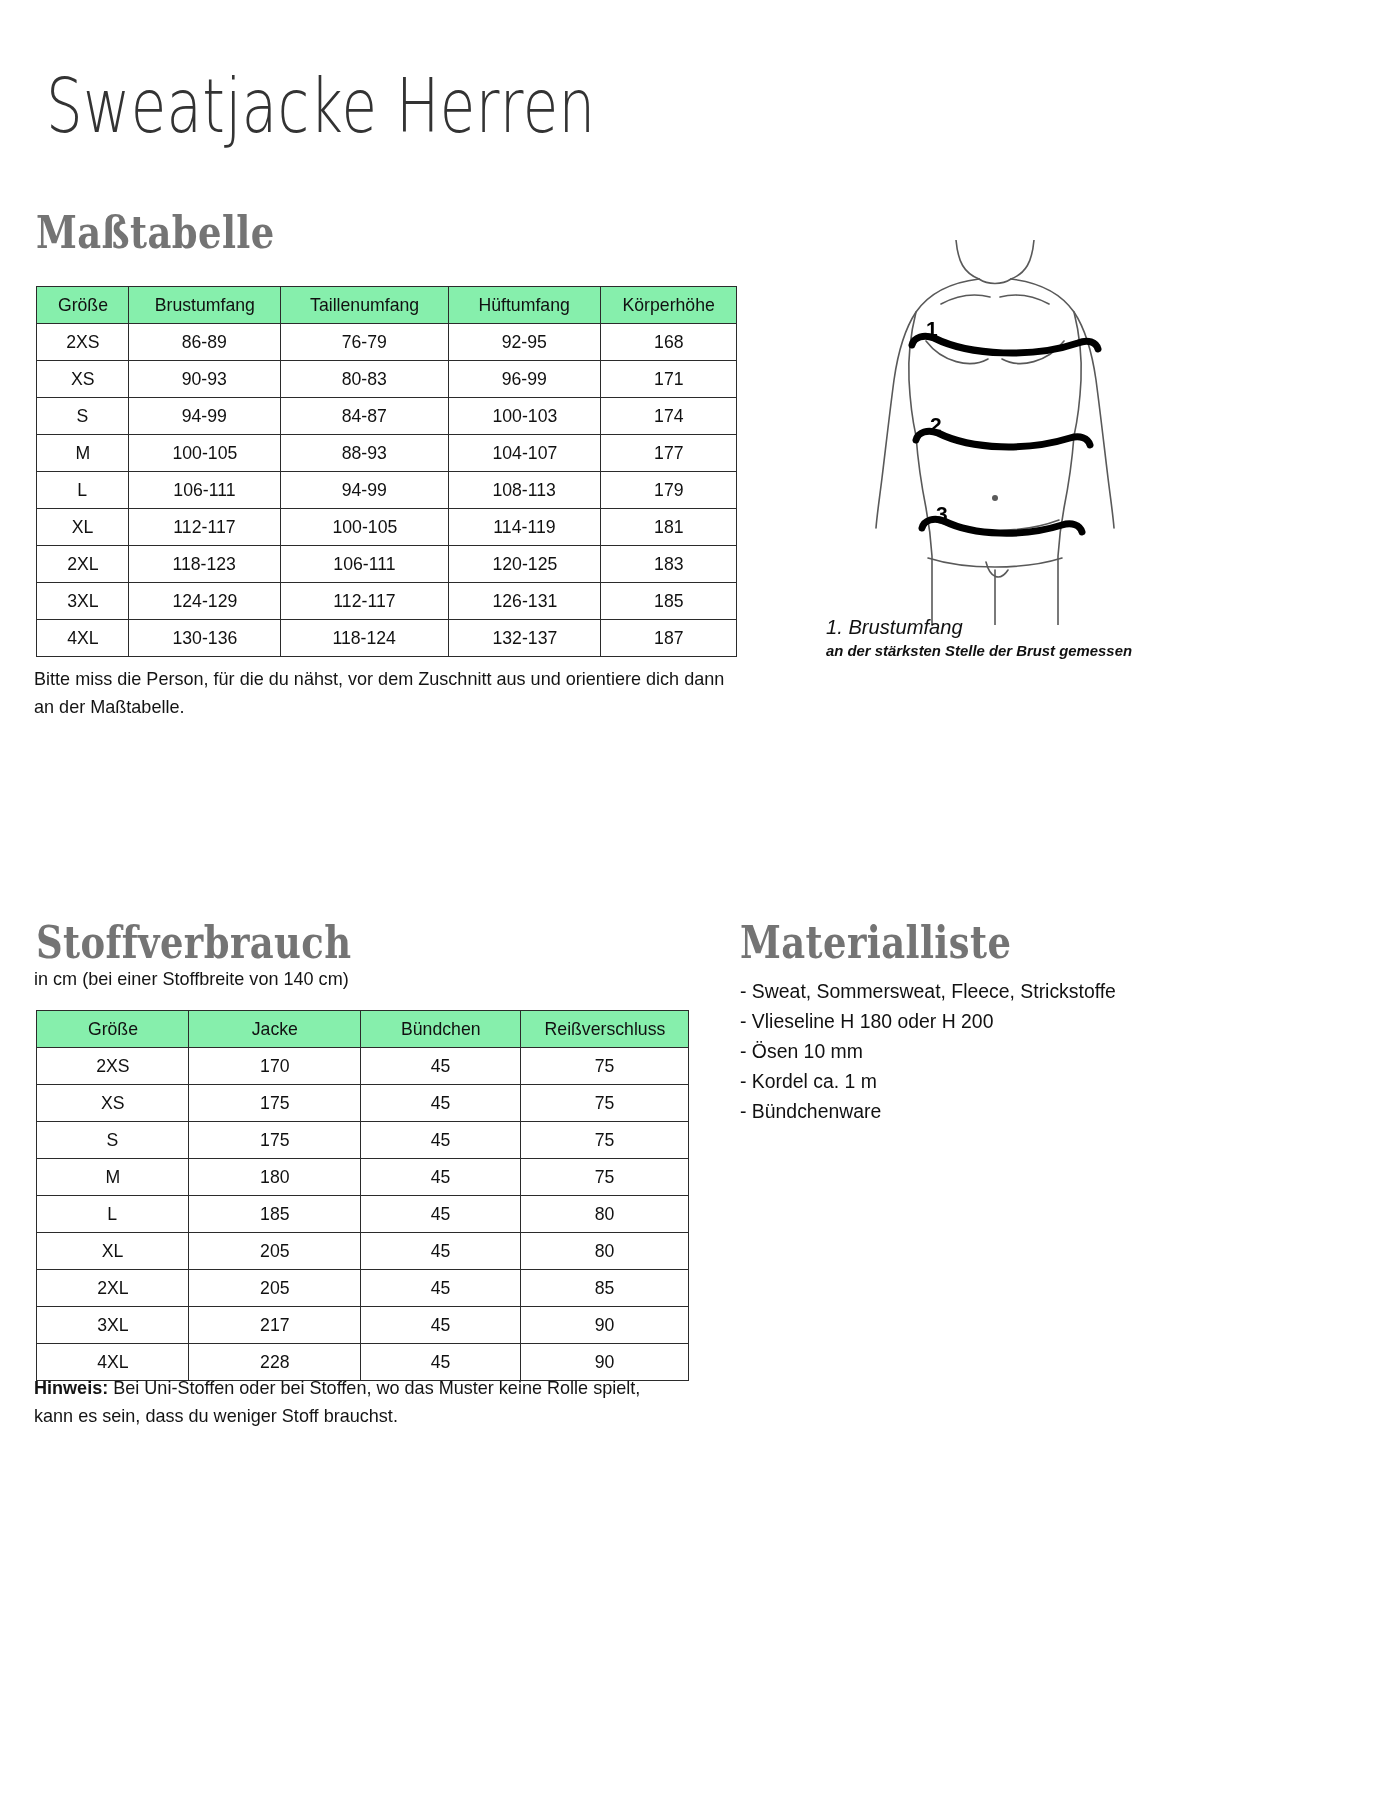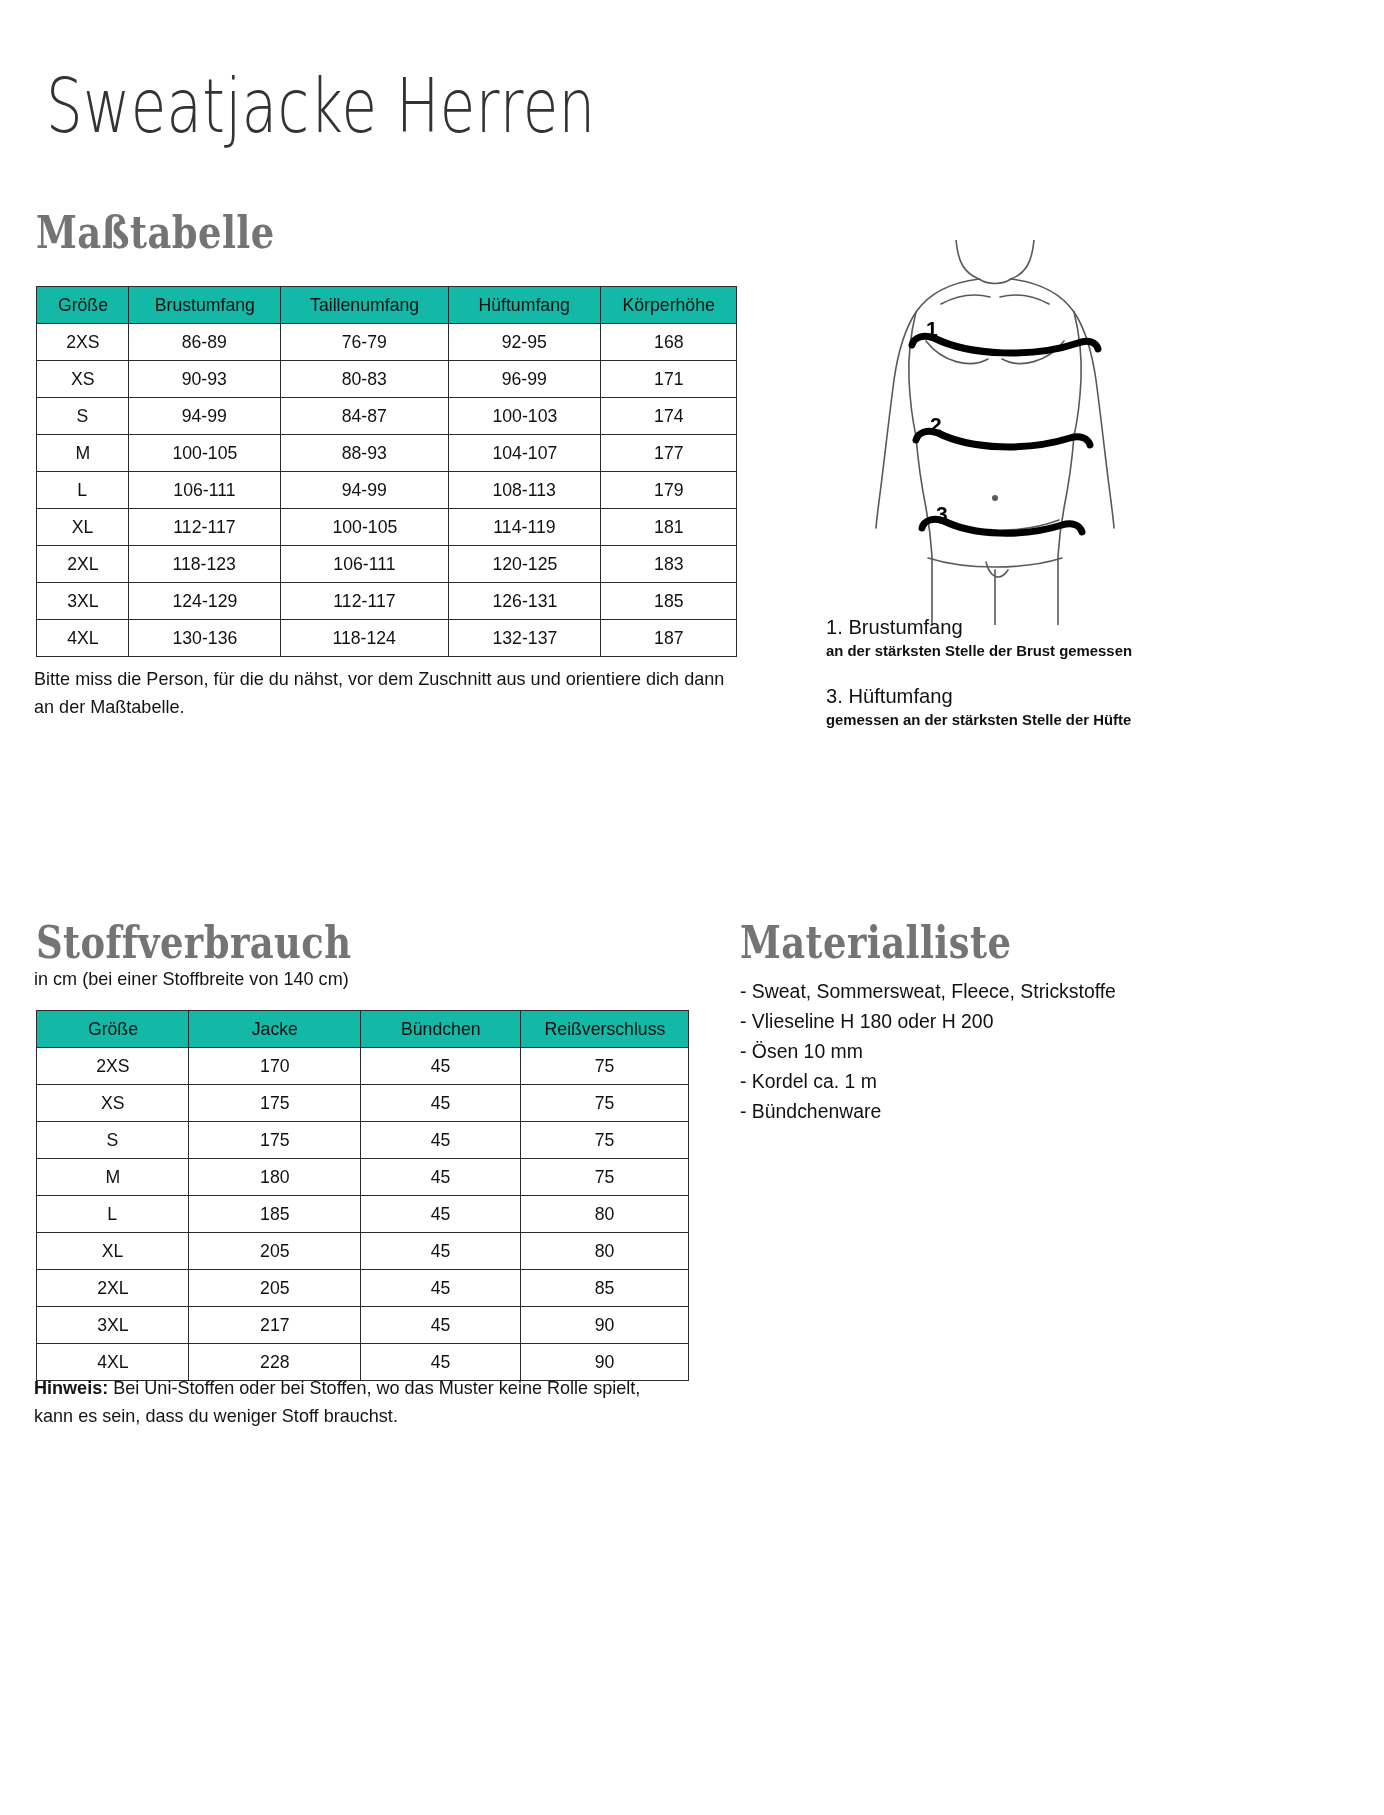--- a/index.html
+++ b/index.html
@@ -68,21 +68,21 @@
     border: 1px solid #2b2b2b;
     text-align: center;
     vertical-align: middle;
     font-weight: 400;
     padding: 0;
     height: 36px;
     line-height: 36px;
     transform-origin: center;
   }
   table.sizing th {
-    background: #14b8a6;
+    background: #86efac;
     font-weight: 400;
   }
   table.sizing td span, table.sizing th span {
     display: inline-block;
     transform: scaleX(0.93);
   }
 
   
   #table-masstabelle { left: 36px; top: 238px; width: 700px; }
   #table-masstabelle col.c0 { width: 92px; }
@@ -150,21 +150,21 @@
   }
   #figure-wrap svg { display: block; }
 
   
   #measure-legend {
     position: absolute;
     left: 826px;
     top: 566px;
     width: 420px;
   }
-  .legend-block { margin-bottom: 22px; }
+  .legend-block { margin-bottom: 22px; font-style: italic; }
   .legend-title {
     font-family: "Liberation Sans", sans-serif;
     font-size: 21px;
     font-weight: 400;
     color: #111111;
     line-height: 26px;
     transform: scaleX(0.96);
     transform-origin: left top;
   }
   .legend-desc {
@@ -317,24 +317,20 @@
       <text x="92" y="192" font-family="Liberation Sans, sans-serif" font-size="21" font-weight="700" fill="#000">2</text>
       <text x="98" y="281" font-family="Liberation Sans, sans-serif" font-size="21" font-weight="700" fill="#000">3</text>
     </svg>
   </div>
 
   <div id="measure-legend">
     <div class="legend-block">
       <div class="legend-title">1. Brustumfang</div>
       <div class="legend-desc">an der stärksten Stelle der Brust gemessen</div>
     </div>
-    <div class="legend-block">
-      <div class="legend-title">3. Hüftumfang</div>
-      <div class="legend-desc">gemessen an der stärksten Stelle der Hüfte</div>
-    </div>
   </div>
 
   <div class="section-heading" id="heading-stoffverbrauch">Stoffverbrauch</div>
   <div class="sub-note" id="sub-stoffbreite">in cm (bei einer Stoffbreite von 140 cm)</div>
 
   <table class="sizing" id="table-stoffverbrauch">
     <colgroup>
       <col class="d0">
         <col class="d1">
         <col class="d2">

